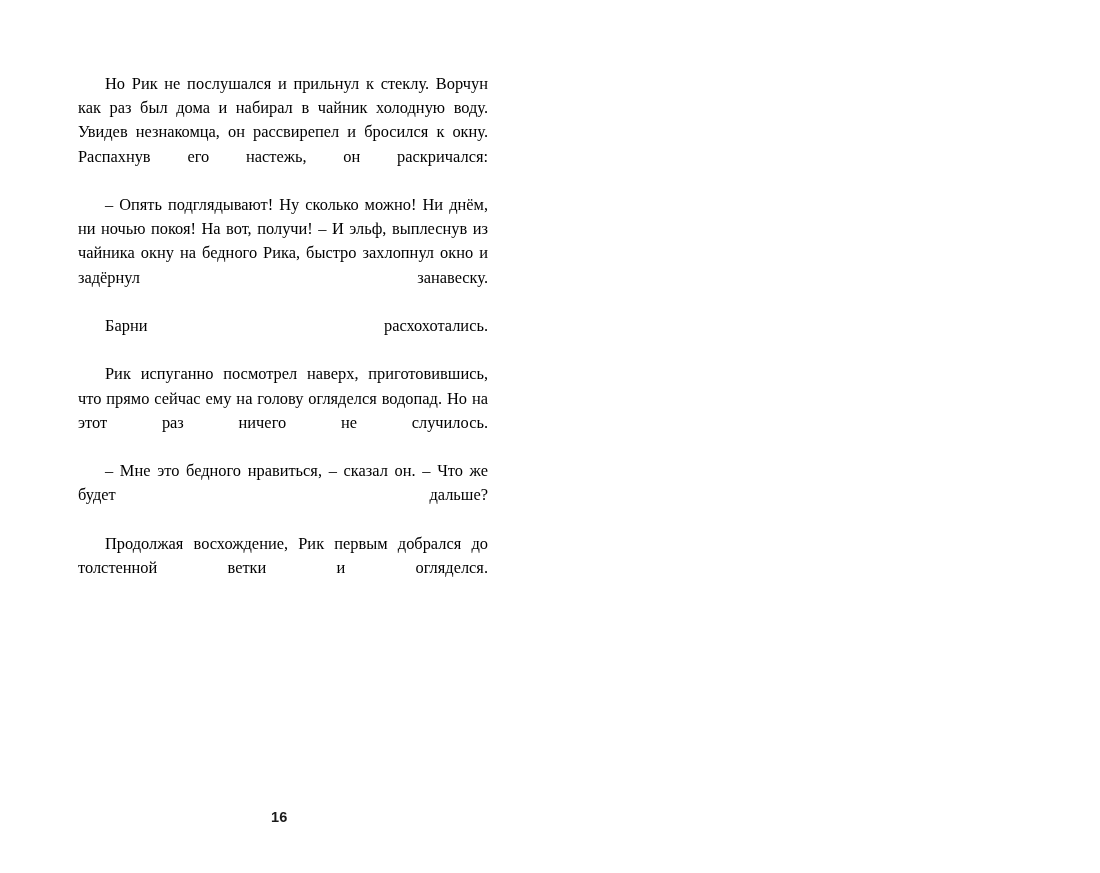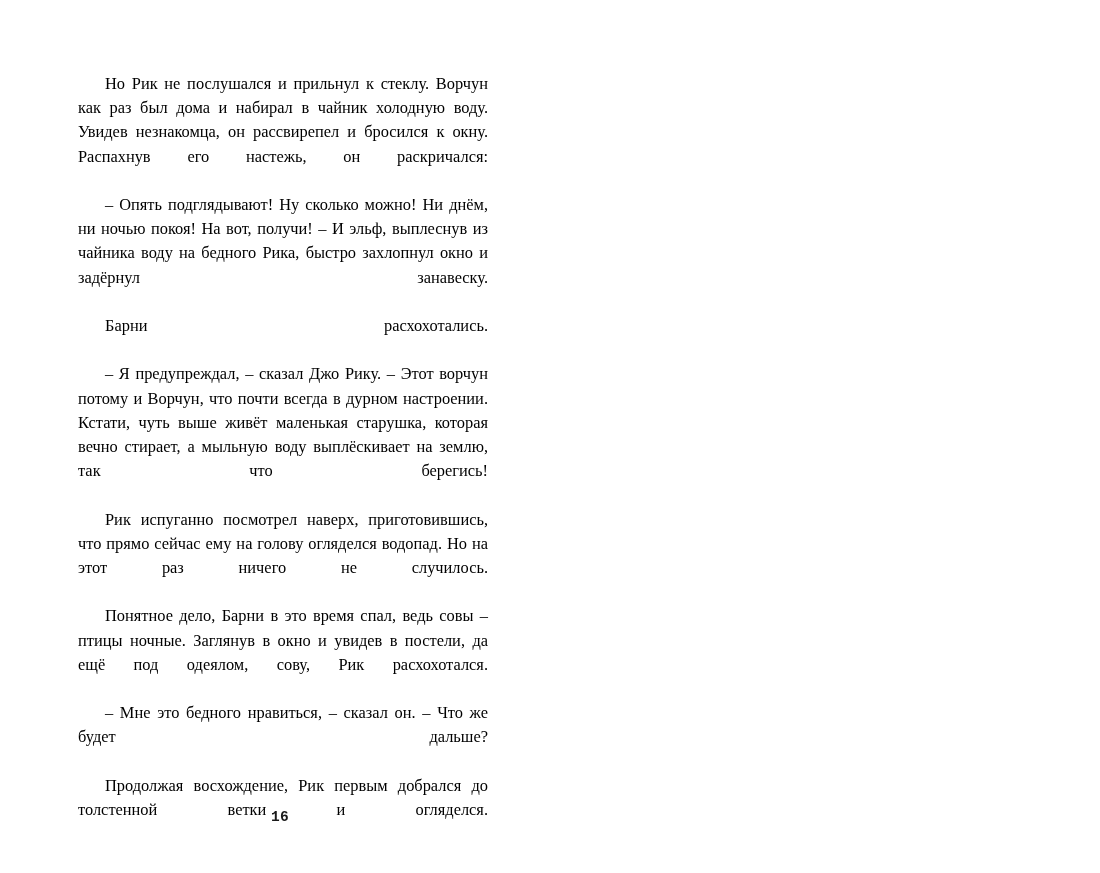--- a/index.html
+++ b/index.html
@@ -54,41 +54,39 @@
   
   .para::after {
     content: "";
     display: inline-block;
     width: 100%;
   }
 
   
   .folio {
     position: absolute;
-    font-family: Liberation Mono, monospace;
+    font-family: Liberation Sans, sans-serif;
     font-size: 14.5px;
     font-weight: 700;
     color: #1a1a1a;
     letter-spacing: 0.3px;
   }
   .folio-left  { left: 271px; top: 805px; }
 </style>
 </head>
 <body>
 
 <div class="spread">
 
   <div class="page page-left">
     <div class="text-col">
       <p class="para">Но Рик не послушался и прильнул к стеклу. Ворчун как раз был дома и набирал в чайник холодную воду. Увидев незнакомца, он рассвирепел и бросился к окну. Распахнув его настежь, он раскричался:</p>
-      <p class="para">– Опять подглядывают! Ну сколько можно! Ни днём, ни ночью покоя! На вот, получи! – И эльф, выплеснув из чайника воду на бедного Рика, быстро захлопнул окно и задёрнул занавеску.</p>
+      <p class="para">– Опять подглядывают! Ну сколько можно! Ни днём, ни ночью покоя! На вот, получи! – И эльф, выплеснув из чайника окну на бедного Рика, быстро захлопнул окно и задёрнул занавеску.</p>
       <p class="para">Барни расхохотались.</p>
-      <p class="para">– Я предупреждал, – сказал Джо Рику. – Этот ворчун потому и Ворчун, что почти всегда в дурном настроении. Кстати, чуть выше живёт маленькая старушка, которая вечно стирает, а мыльную воду выплёскивает на землю, так что берегись!</p>
       <p class="para">Рик испуганно посмотрел наверх, приготовившись, что прямо сейчас ему на голову огляделся водопад. Но на этот раз ничего не случилось.</p>
-      <p class="para">Понятное дело, Барни в это время спал, ведь совы – птицы ночные. Заглянув в окно и увидев в постели, да ещё под одеялом, сову, Рик расхохотался.</p>
       <p class="para">– Мне это бедного нравиться, – сказал он. – Что же будет дальше?</p>
       <p class="para">Продолжая восхождение, Рик первым добрался до толстенной ветки и огляделся.</p>
     </div>
     <div class="folio folio-left">16</div>
   </div>
 
   <div class="page page-right">
 
     
     

